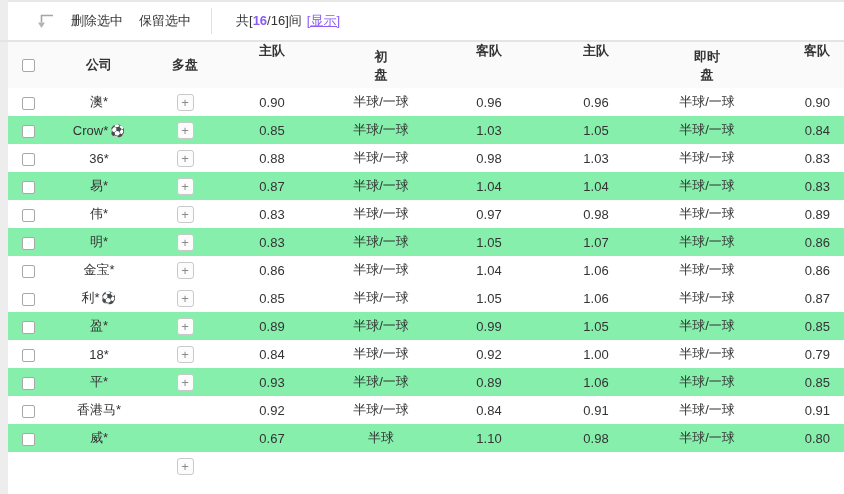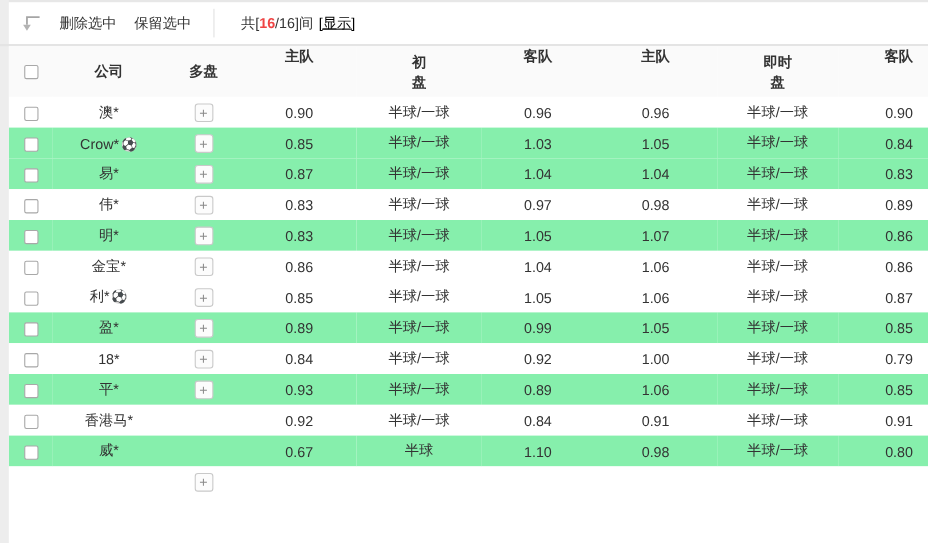--- a/index.html
+++ b/index.html
@@ -6,27 +6,27 @@
   body {
     width:844px; height:494px; overflow:hidden; position:relative;
     background:#ffffff; color:#333;
     font-family:"Liberation Sans","DejaVu Sans",sans-serif;
     font-size:13px;
   }
   .top-strip { position:absolute; top:0; left:0; width:844px; height:2px; background:#e7e7e7; }
   .left-strip { position:absolute; top:0; left:0; width:8px; height:494px; background:#ededed; }
 
   
-  .toolbar { position:absolute; top:2px; left:8px; right:0; height:38px; display:flex; align-items:center; }
+  .toolbar { position:absolute; top:2px; left:25px; right:0; height:38px; display:flex; align-items:center; }
   .tb-icon { margin-left:10px; display:inline-flex; }
   .tb-btn { background:none; border:none; font:inherit; color:#333; margin-left:16px; padding:0; cursor:pointer; white-space:nowrap; }
   .tb-divider { width:1px; height:26px; background:#e2e2e2; margin-left:20px; }
   .count { margin-left:24px; white-space:nowrap; color:#333; }
-  .count b { font-weight:bold; color:#ef4444; }
-  .show-link { color:#000000; text-decoration:underline; margin-left:5px; cursor:pointer; }
+  .count b { font-weight:bold; color:#8b5cf6; }
+  .show-link { color:#8b5cf6; text-decoration:underline; margin-left:5px; cursor:pointer; }
   .hr-divider { position:absolute; top:40px; left:0; width:844px; height:2px; background:#e4e4e4; }
 
   
   .table-wrap { position:absolute; top:42px; left:8px; width:836px; height:452px; overflow:hidden; }
   table { border-collapse:collapse; table-layout:fixed; width:836px; }
   thead tr { height:46px; background:#fafafa; }
   th { font-weight:bold; color:#333; padding:0; vertical-align:top; font-size:13px; }
   .hcell { height:46px; display:flex; flex-direction:column; align-items:center; box-sizing:border-box; }
   .hcell.mid   { justify-content:center;font-family:Liberation Mono, monospace; }
   .hcell.bot   { padding-bottom:7px; }
@@ -155,20 +155,31 @@
     <td><span class="cb"></span></td>
     <td class="company"><span>Crow*</span><span class="ball">⚽</span></td>
     <td><button class="plus-btn">+</button></td>
     <td>0.85</td>
     <td>半球/一球</td>
     <td>1.03</td>
     <td>1.05</td>
     <td>半球/一球</td>
     <td class="col-away2">0.84</td>
   </tr>
+        <tr>
+    <td><span class="cb"></span></td>
+    <td class="company"><span>36*</span></td>
+    <td><button class="plus-btn">+</button></td>
+    <td>0.88</td>
+    <td>半球/一球</td>
+    <td>0.98</td>
+    <td>1.03</td>
+    <td>半球/一球</td>
+    <td class="col-away2">0.83</td>
+  </tr>
         <tr class="alt">
     <td><span class="cb"></span></td>
     <td class="company"><span>易*</span></td>
     <td><button class="plus-btn">+</button></td>
     <td>0.87</td>
     <td>半球/一球</td>
     <td>1.04</td>
     <td>1.04</td>
     <td>半球/一球</td>
     <td class="col-away2">0.83</td>

